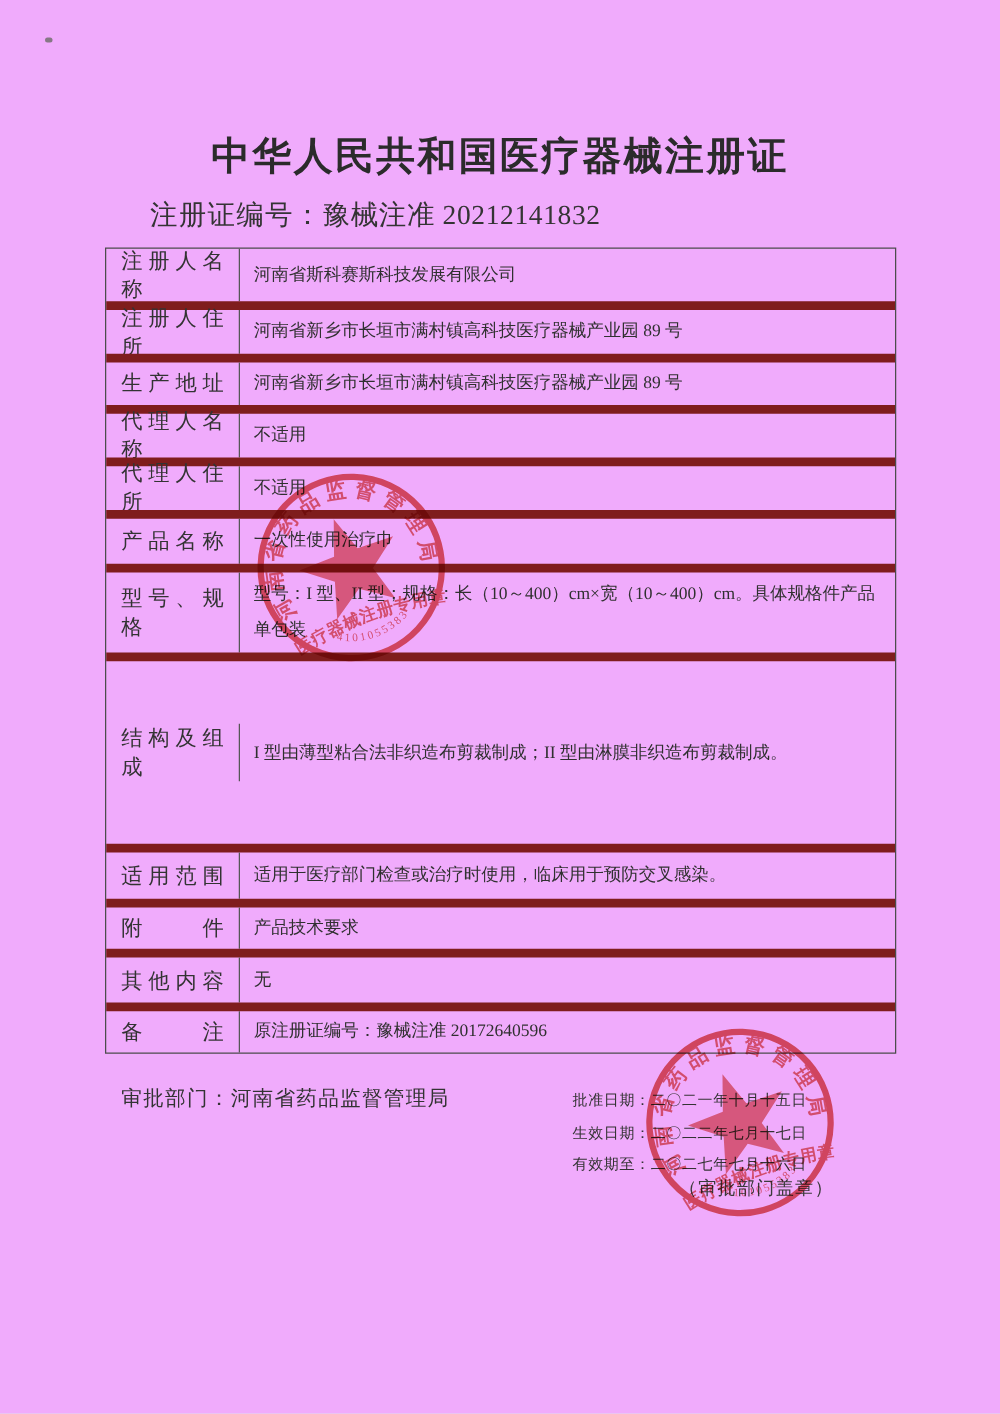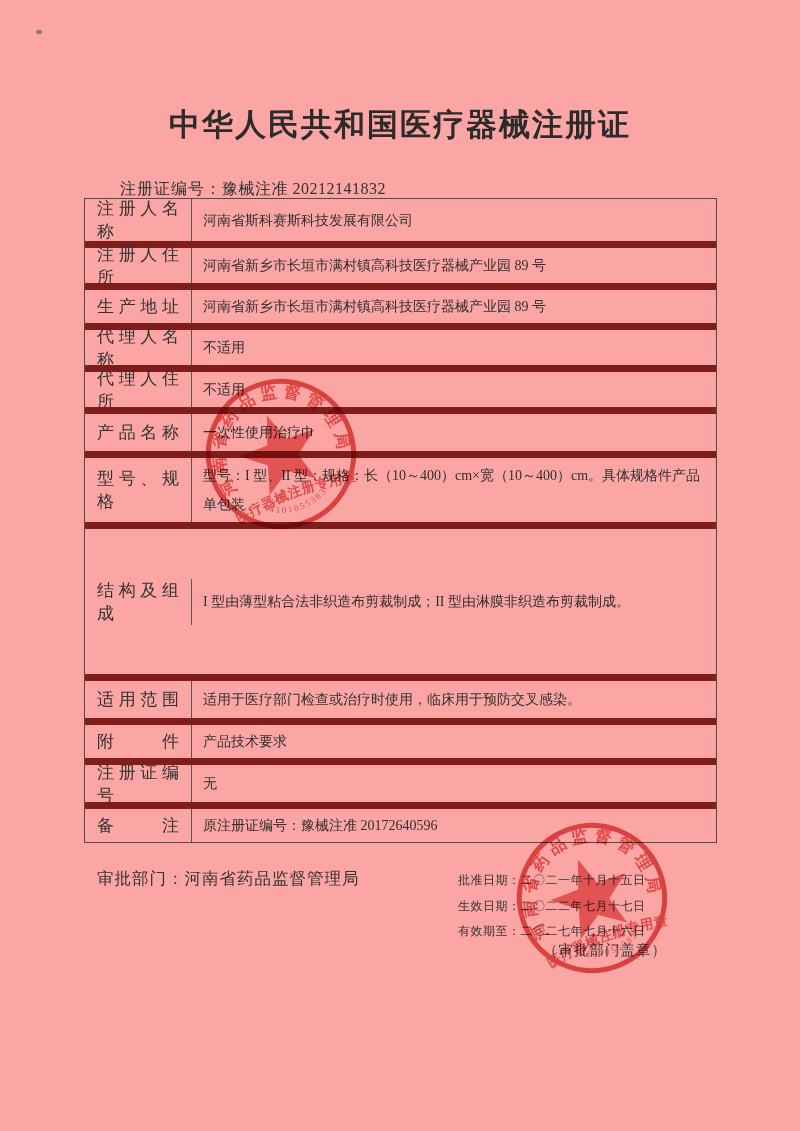--- a/index.html
+++ b/index.html
@@ -1,27 +1,27 @@
 <!DOCTYPE html>
 <html><head>
 <meta charset="utf-8">
 <style>
   html,body{margin:0;padding:0;background:#e8e8e6;}
   .page{
     position:relative;width:800px;height:1131px;margin:0 auto;
-    background:#fca5a5;overflow:hidden;
+    background:#f0abfc;overflow:hidden;
     font-family:"Liberation Serif","DejaVu Serif",serif;
     color:#2f2f2f;
   }
   .speck{position:absolute;left:36px;top:30px;width:6px;height:4px;background:#6b6b66;border-radius:2px;opacity:.8;}
   .title{
     position:absolute;left:0;top:104px;width:100%;margin:0;
     text-align:center;font-size:31px;font-weight:bold;letter-spacing:2px;color:#2b2b2b;
   }
-  .cert-no{position:absolute;left:120px;top:179px;font-size:16px;letter-spacing:1px;color:#343434;}
+  .cert-no{position:absolute;left:120px;top:157px;font-size:22px;letter-spacing:1px;color:#343434;}
   .cert-no .num{letter-spacing:0.5px;}
 
   .cert-table{
     position:absolute;left:84px;top:198px;width:633px;height:645px;
     border:1.5px solid #4c4c4c;box-sizing:border-box;
     display:flex;flex-direction:column;
   }
   .row{display:flex;box-sizing:border-box;border-top:7px solid #7f1d1d;}
   .row:first-child{border-top:none;}
   .row:nth-child(1),.row:nth-child(2),.row:nth-child(3),
@@ -121,21 +121,21 @@
       <div class="val">适用于医疗部门检查或治疗时使用，临床用于预防交叉感染。</div>
     </div>
     <div class="row">
       <div class="lbl">
           <span>附　件</span>
         </div>
       <div class="val">产品技术要求</div>
     </div>
     <div class="row">
       <div class="lbl">
-          <span>注册证编号</span>
+          <span>其他内容</span>
         </div>
       <div class="val">无</div>
     </div>
     <div class="row">
       <div class="lbl">
           <span>备　注</span>
         </div>
       <div class="val">原注册证编号：豫械注准 20172640596</div>
     </div>
   </div>

